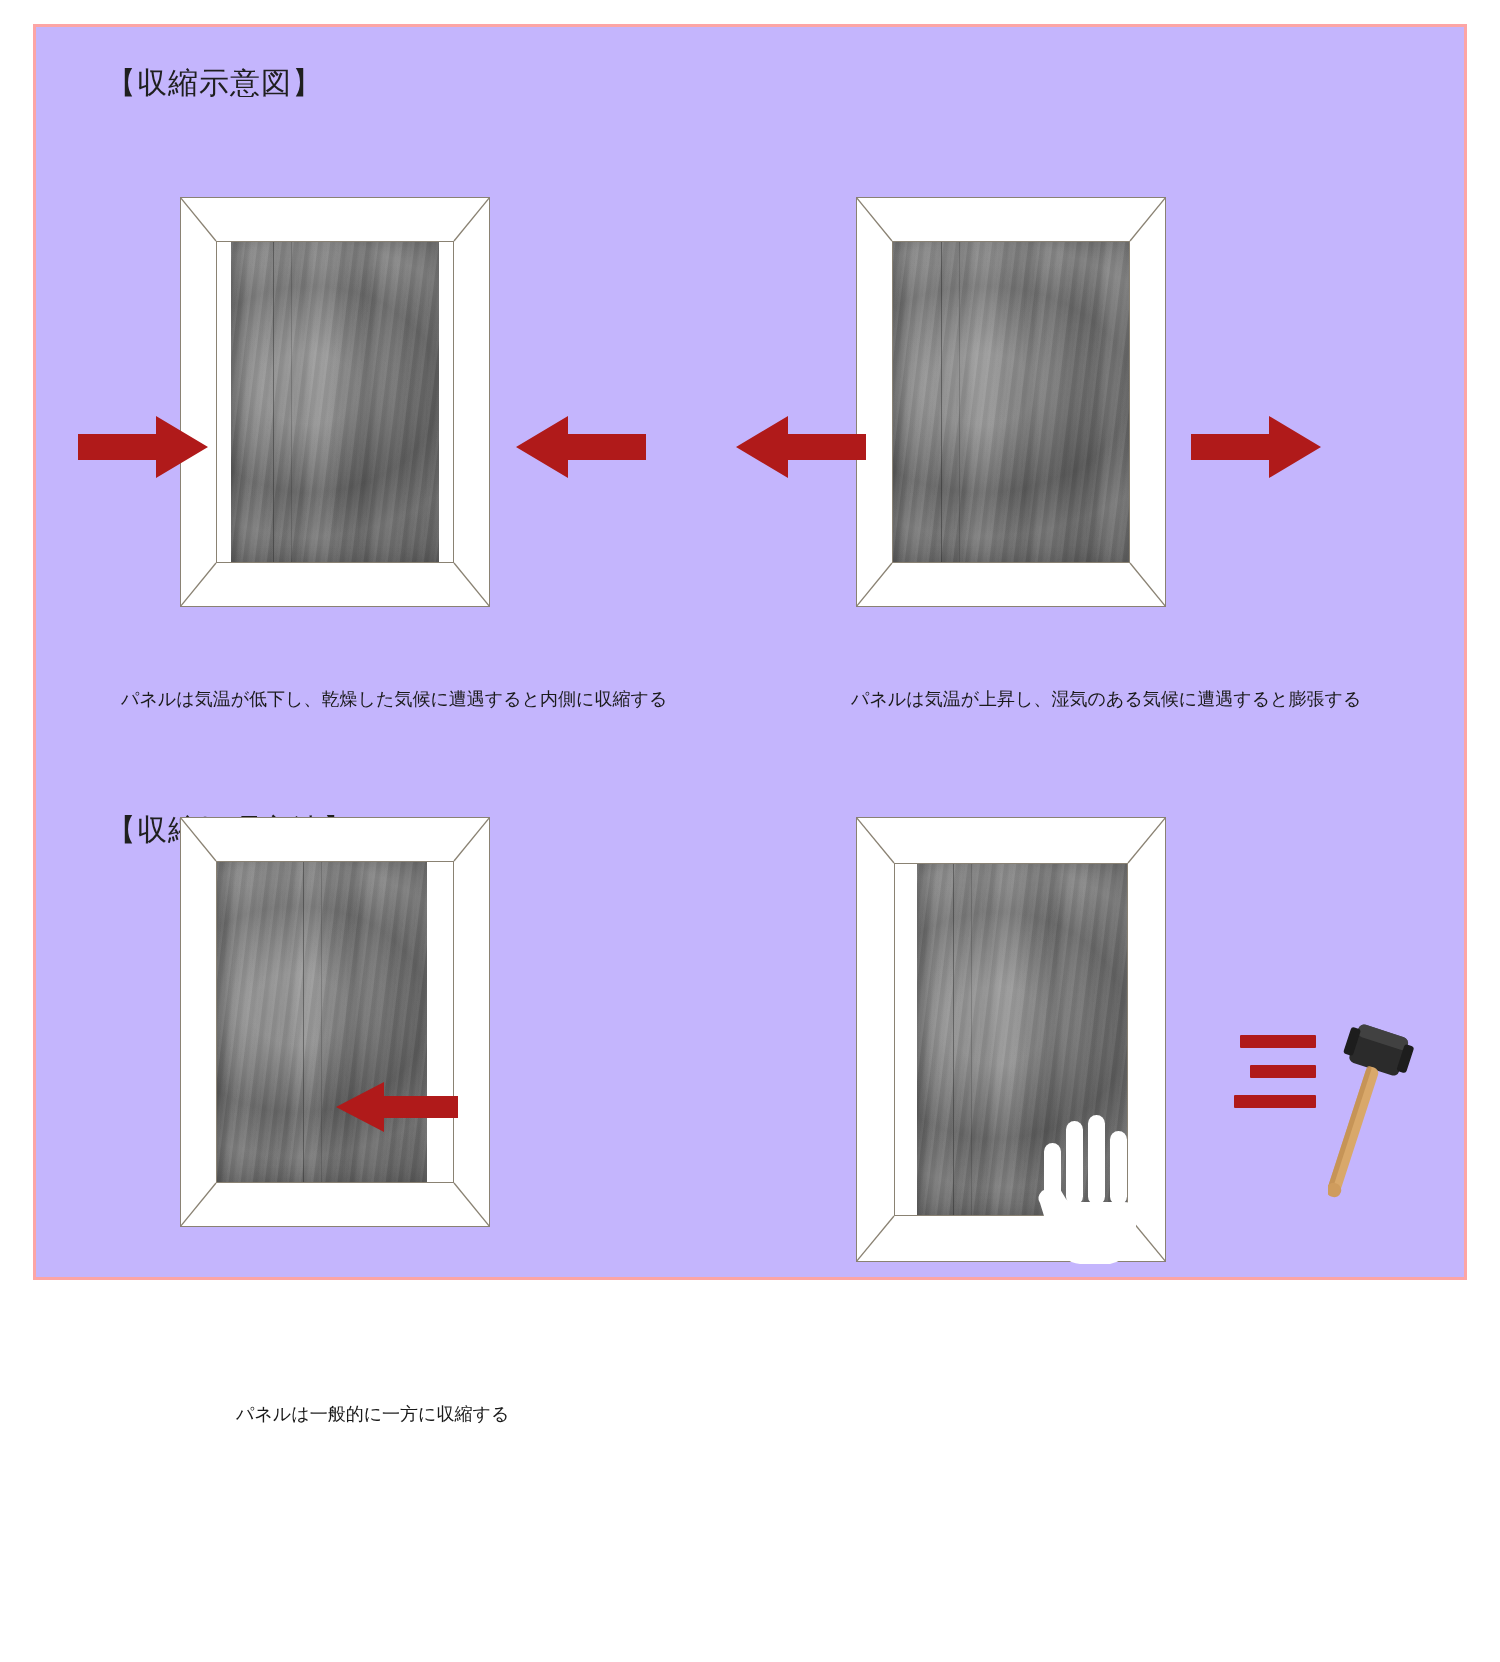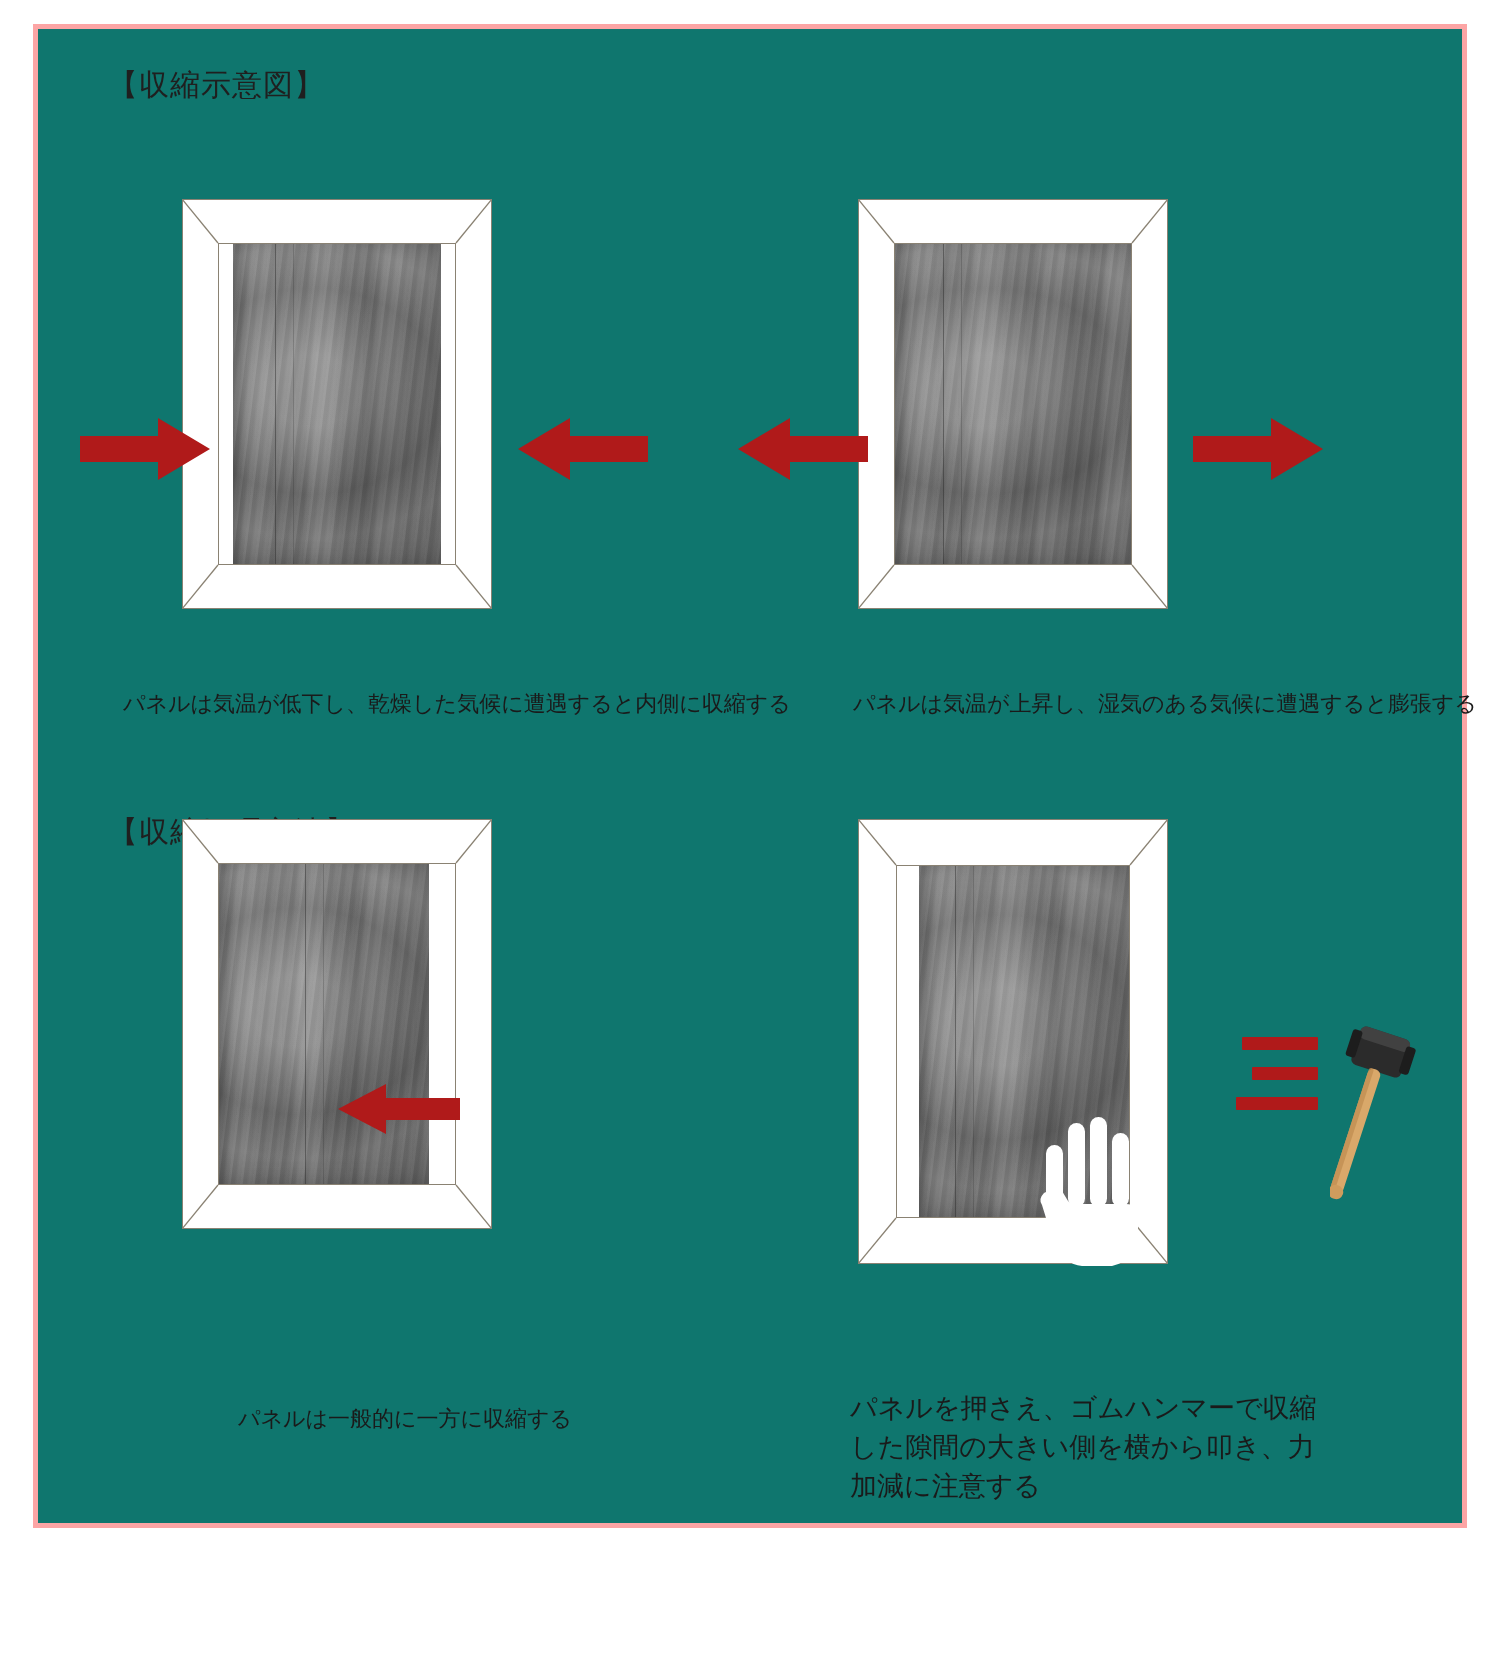--- a/index.html
+++ b/index.html
@@ -5,23 +5,23 @@
   html,body{margin:0;padding:0;background:#ffffff;}
   body{
     width:1500px;height:1662px;
     font-family:"Liberation Sans","DejaVu Sans",sans-serif;
     color:#1a1a1a;
     -webkit-font-smoothing:antialiased;
   }
   .sheet{
     position:absolute;
     left:33px;top:24px;
-    width:1434px;height:1504px;
-    border:5px solid #fca5a5;
-    background:#0f766e;
+    width:1434px;height:1256px;
+    border:3px solid #fca5a5;
+    background:#c4b5fd;
     box-sizing:border-box;
   }
 
   
   .section-title{
     position:absolute;
     font-size:30px;
     letter-spacing:1px;
     color:#1f1f1f;
     white-space:nowrap;
@@ -87,21 +87,21 @@
     background:#ffffff;
   }
 
   
   .arrow{position:absolute;}
   .arrow svg{display:block;}
 
   
   .caption{
     position:absolute;
-    font-size:22px;
+    font-size:18px;
     color:#1a1a1a;
     white-space:nowrap;
   }
   .caption-block{
     position:absolute;
     font-size:27px;
     line-height:1.45;
     color:#1a1a1a;
     width:480px;
   }
@@ -266,15 +266,14 @@
         <rect x="65" y="18" width="10" height="28" rx="3" fill="#1d1d1d"></rect>
       </g>
       <g transform="rotate(18 43 60)">
         <rect x="36" y="50" width="13" height="130" rx="6" fill="#d9a86a"></rect>
         <rect x="36" y="50" width="5" height="130" rx="3" fill="#c08f52" opacity=".8"></rect>
         <rect x="35" y="172" width="15" height="14" rx="7" fill="#cf9c5d"></rect>
       </g>
     </svg>
   </div>
 
-  <div class="caption-block" style="left:812px;top:1360px;">パネルを押さえ、ゴムハンマーで収縮した隙間の大きい側を横から叩き、力加減に注意する</div>
 
 </div>
 
 </body></html>

